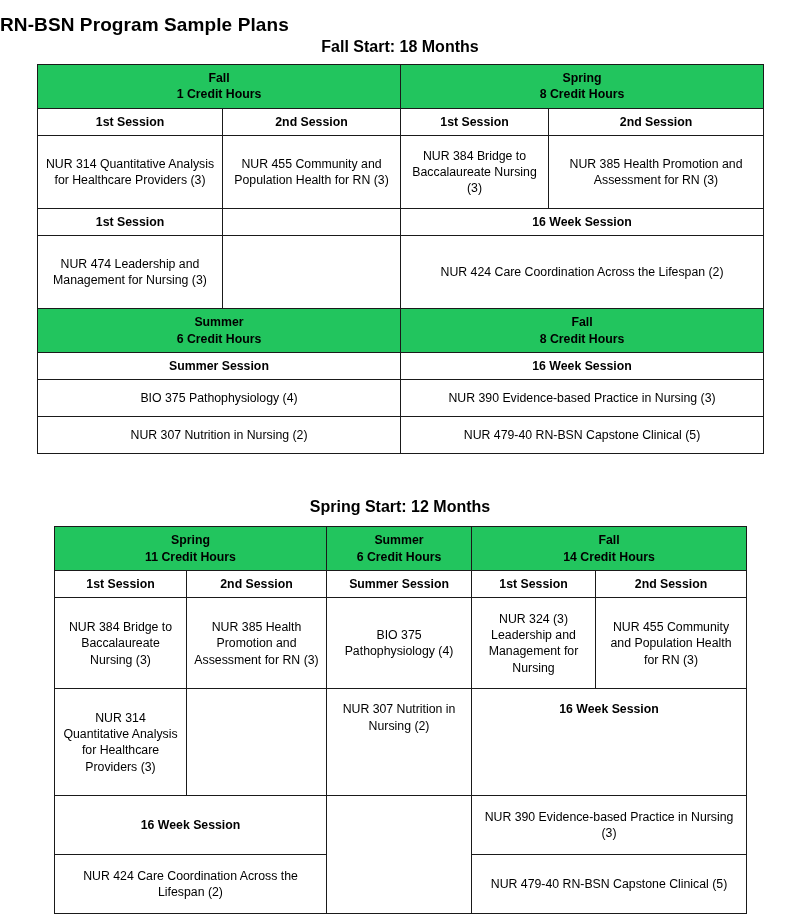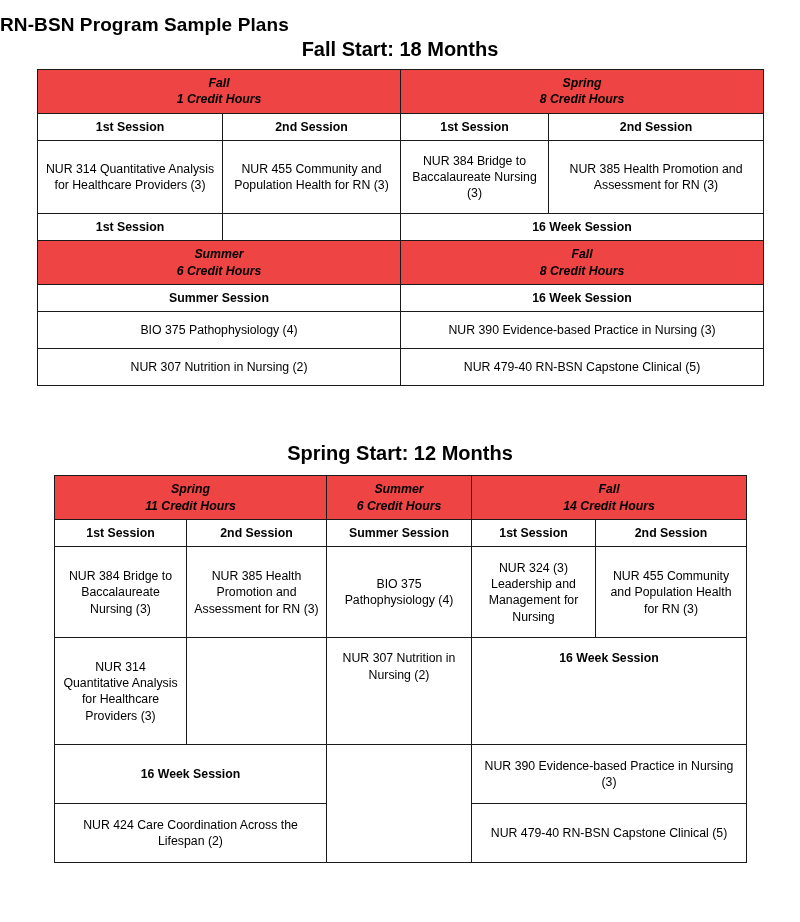--- a/index.html
+++ b/index.html
@@ -17,48 +17,47 @@
   }
   .page-title {
     text-align: left;
     font-size: 19px;
     font-weight: bold;
     margin: 12px 0 2px 0;
     letter-spacing: 0.1px;
   }
   .section-title {
     text-align: center;
-    font-size: 20px;
+    font-size: 16px;
     font-weight: bold;
     margin: 0 0 8px 0;
   }
   .section-title.spaced {
-    margin-top: 12px;
+    margin-top: 0;
     margin-bottom: 10px;
   }
   table.plan {
     border-collapse: collapse;
     table-layout: fixed;
     border: 1px solid #1a1a1a;
   }
   table.plan td {
     border: 1px solid #1a1a1a;
     font-size: 12.3px;
     text-align: center;
     vertical-align: middle;
     padding: 5px 6px;
     line-height: 1.33;
   }
   td.term {
-    background: #ef4444;
+    background: #22c55e;
     font-weight: bold;
     font-size: 13.5px;
     padding: 10px 6px;
     line-height: 1.4;
-    font-style: italic;
   }
   td.session {
     font-weight: bold;
     font-size: 12.6px;
     padding: 7px 6px;
   }
   td.blank {
     border: 1px solid #1a1a1a;
   }
   .t1-wrap {
@@ -118,20 +117,25 @@
     <tr>
       <td style="height:62px">NUR 314 Quantitative Analysis for Healthcare Providers (3)</td>
       <td>NUR 455 Community and Population Health for RN (3)</td>
       <td>NUR 384 Bridge to Baccalaureate Nursing (3)</td>
       <td>NUR 385 Health Promotion and Assessment for RN (3)</td>
     </tr>
     <tr>
       <td class="session">1st Session</td>
       <td class="blank"></td>
       <td class="session" colspan="2">16 Week Session</td>
+    </tr>
+    <tr>
+      <td style="height:62px">NUR 474 Leadership and Management for Nursing (3)</td>
+      <td class="blank"></td>
+      <td colspan="2">NUR 424 Care Coordination Across the Lifespan (2)</td>
     </tr>
     <tr>
       <td class="term" colspan="2">
         <span>Summer</span><br>
         <span>6 Credit Hours</span>
       </td>
       <td class="term" colspan="2">
         <span>Fall</span><br>
         <span>8 Credit Hours</span>
       </td>

